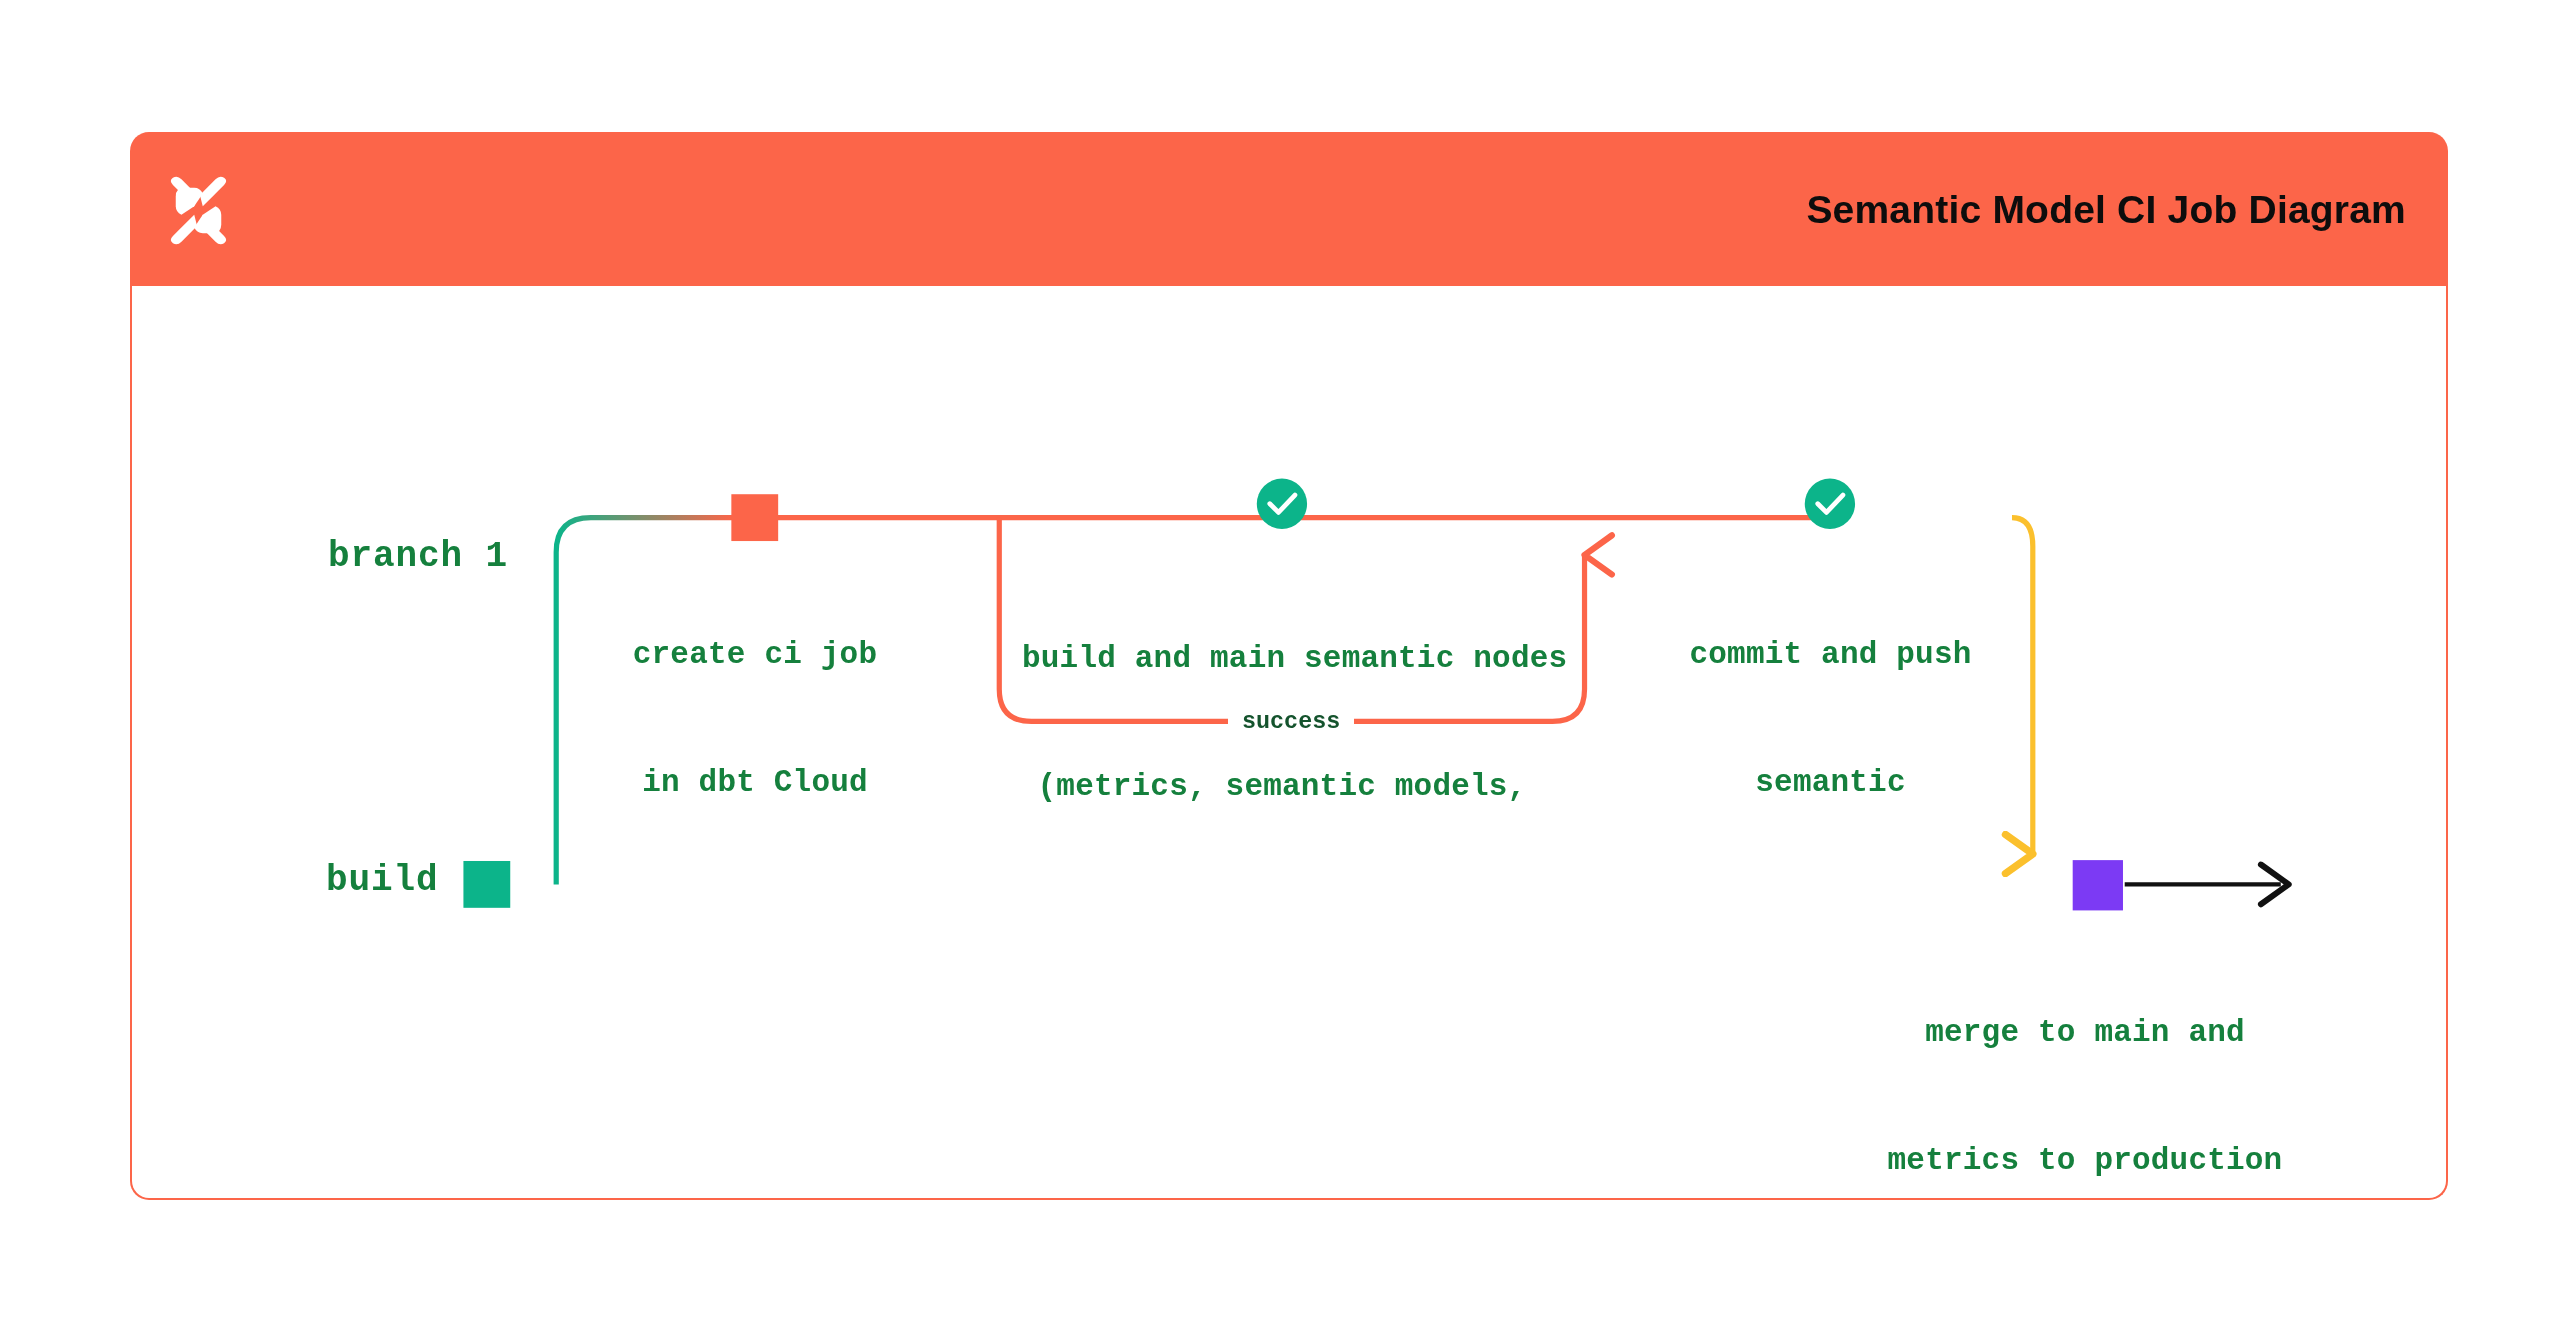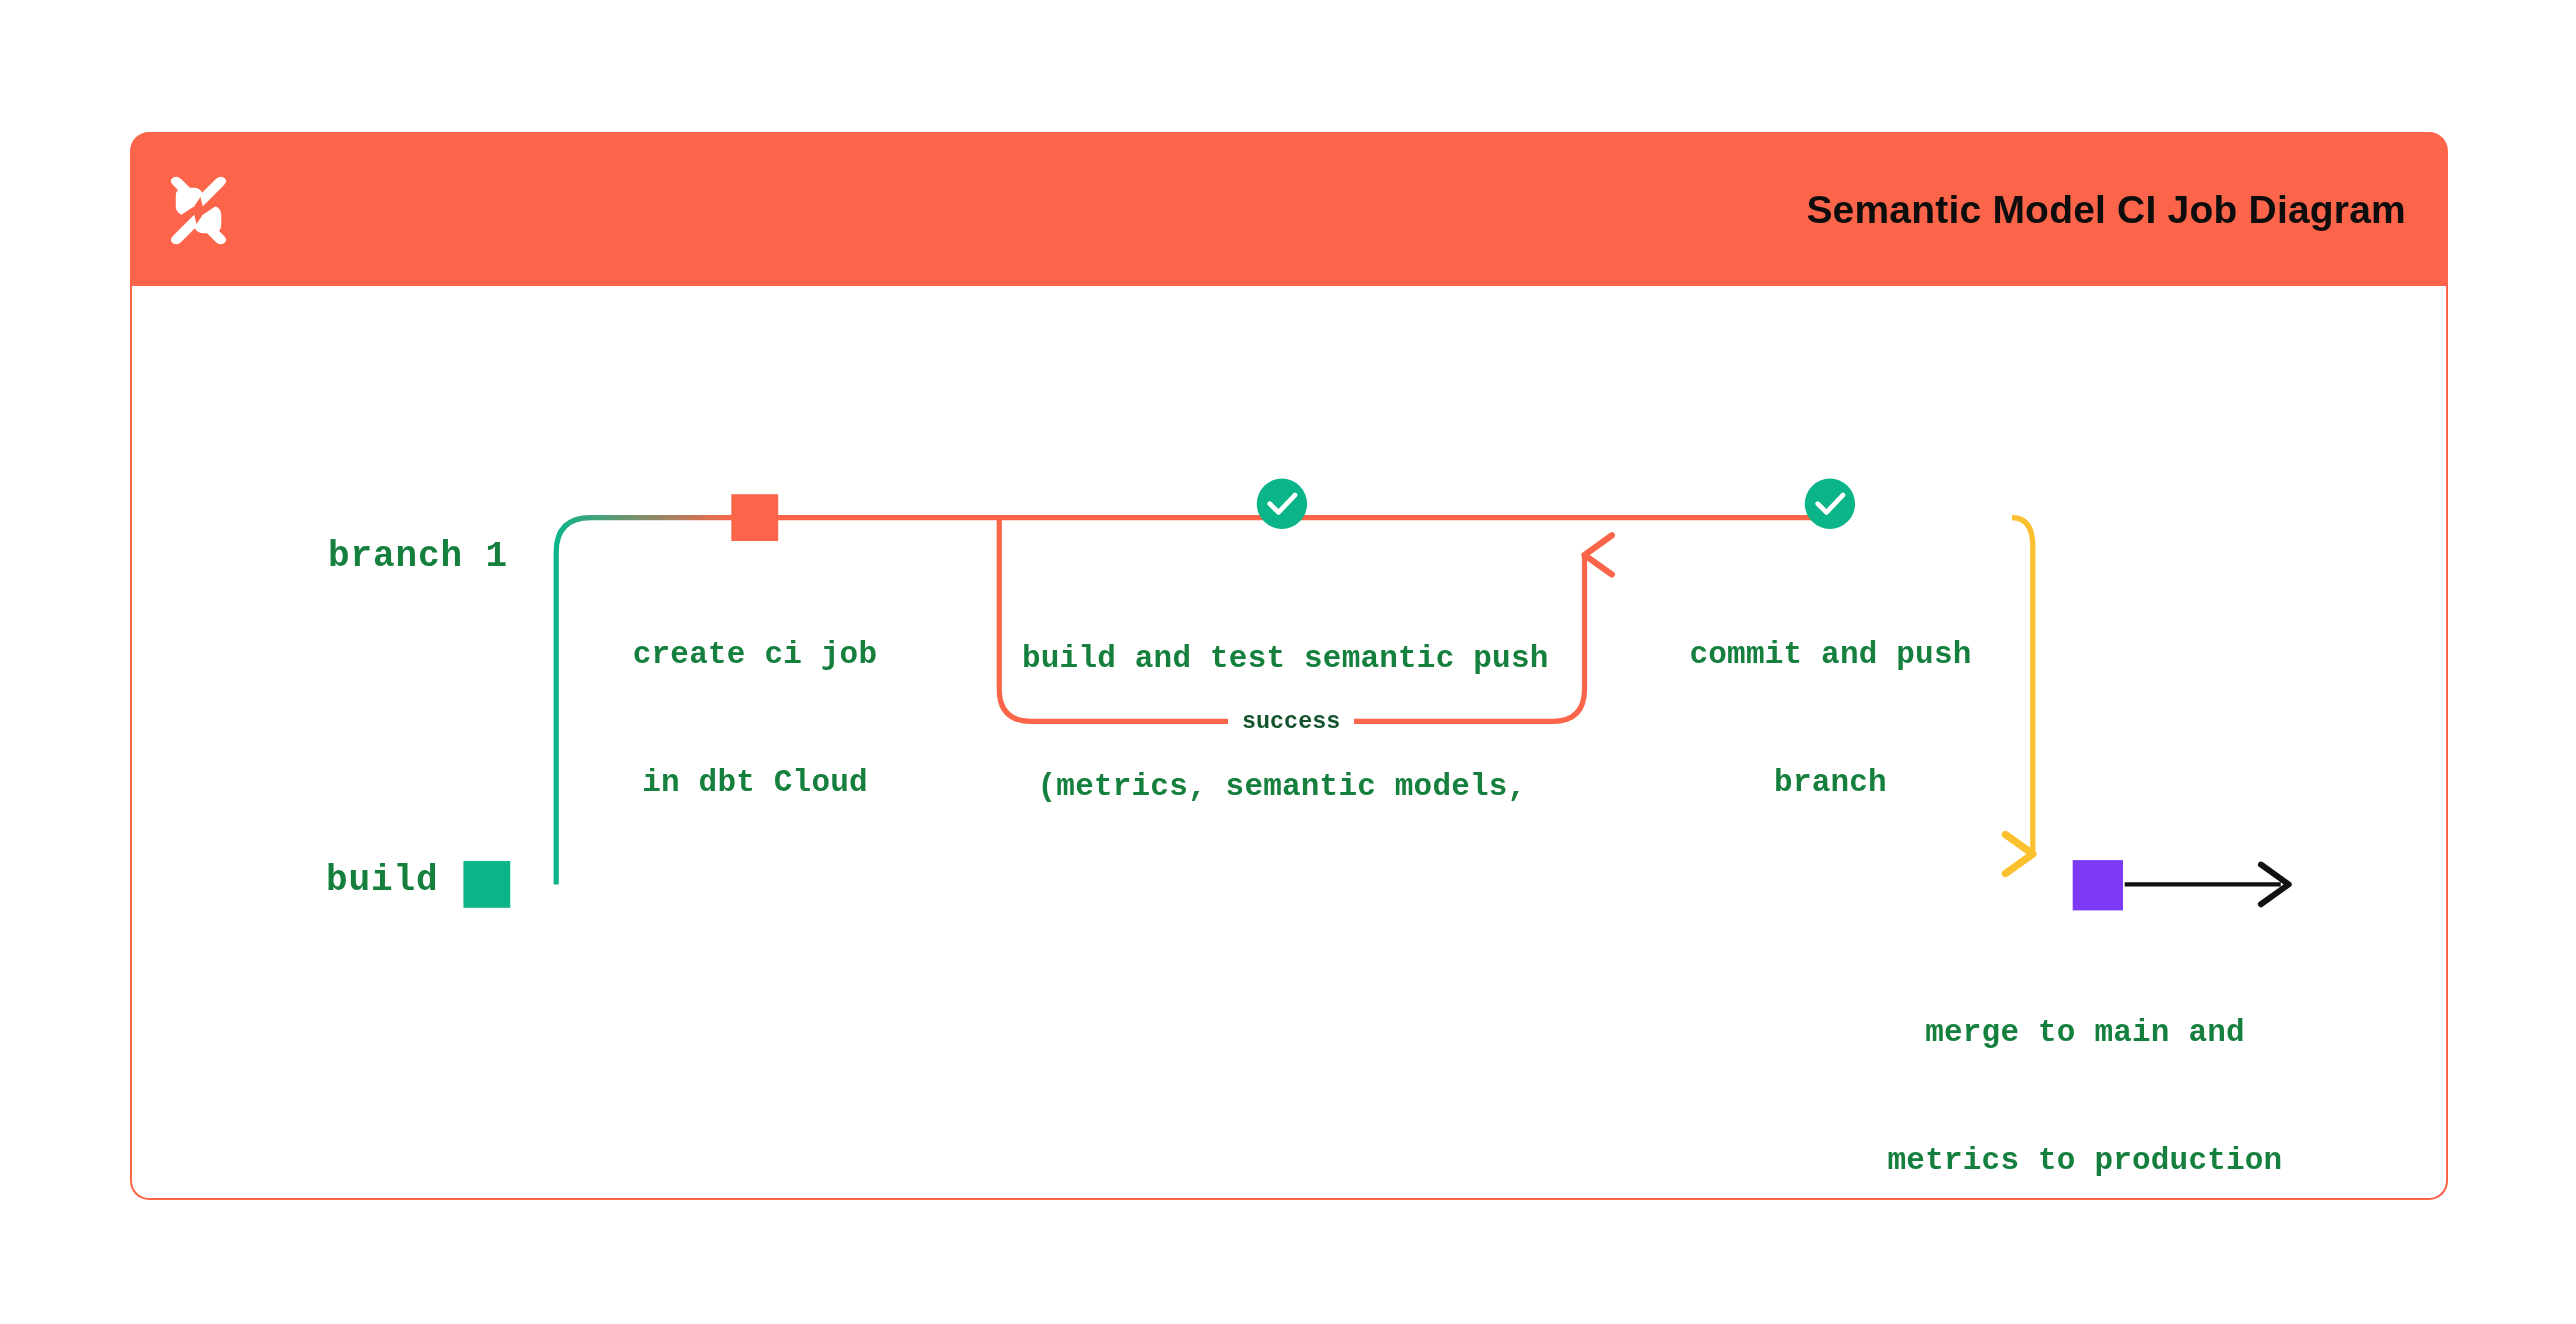--- a/index.html
+++ b/index.html
@@ -212,27 +212,27 @@
   <div class="lbl branch-name" style="left:328px; top:536px;">branch 1</div>
 
   <div class="lbl branch-name" style="left:326px; top:860px;">build</div>
 
   <div class="lbl node-label" style="left:590px; top:548px; width:330px;">
     <div>create ci job</div>
     <div>in dbt Cloud</div>
   </div>
 
   <div class="lbl node-label" style="left:1022px; top:552px; width:520px;">
-    <div>build and test semantic push</div>
+    <div>build and main semantic nodes</div>
     <div>(metrics, semantic models,</div>
   </div>
 
   <div class="lbl node-label" style="left:1657px; top:548px; width:347px;">
     <div>commit and push</div>
-    <div>branch</div>
+    <div>semantic</div>
   </div>
 
   <div class="lbl node-label" style="left:1877px; top:926px; width:416px;">
     <div>merge to main and</div>
     <div>metrics to production</div>
   </div>
 
   <div class="success-label" style="left:1228px; top:709px;">success</div>
 
 </div>

